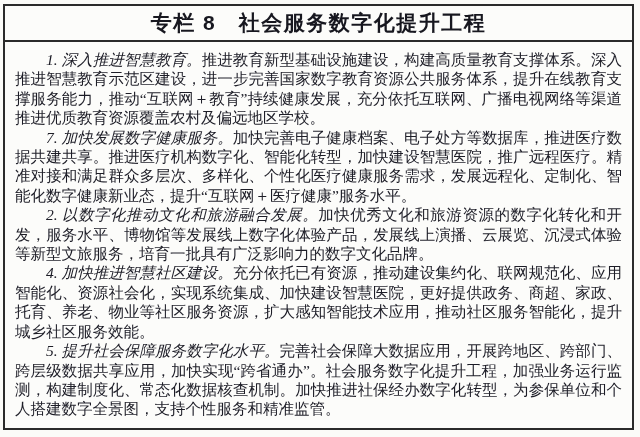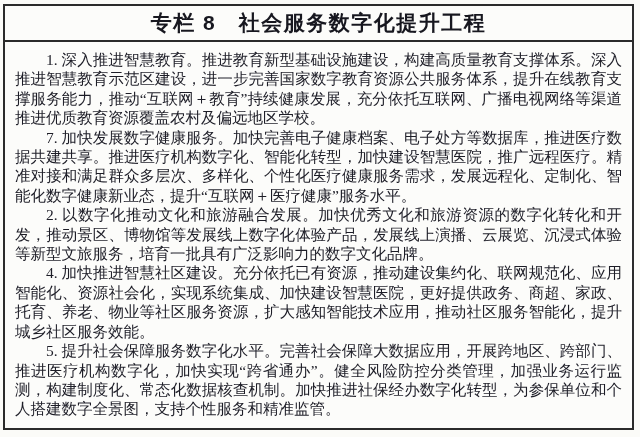--- a/index.html
+++ b/index.html
@@ -51,32 +51,33 @@
     font-size: 15.5px;
     line-height: 19.4px;
     text-align: justify;
     color: #1d1d27;
   }
   .body-cell p {
     margin: 0;
     text-indent: 2em;
   }
   .lead {
+    font-style: italic;
     margin-top: 30px;
   }
 </style>
 </head>
 <body>
 
 <div class="page">
   <div class="panel">
     <div class="title-row">
       <span>专栏 8　社会服务数字化提升工程</span>
     </div>
     <div class="body-cell">
       <p><span class="lead">1. 深入推进智慧教育。</span><span>推进教育新型基础设施建设，构建高质量教育支撑体系。深入推进智慧教育示范区建设，进一步完善国家数字教育资源公共服务体系，提升在线教育支撑服务能力，推动“互联网＋教育”持续健康发展，充分依托互联网、广播电视网络等渠道推进优质教育资源覆盖农村及偏远地区学校。</span></p>
       <p><span class="lead">7. 加快发展数字健康服务。</span><span>加快完善电子健康档案、电子处方等数据库，推进医疗数据共建共享。推进医疗机构数字化、智能化转型，加快建设智慧医院，推广远程医疗。精准对接和满足群众多层次、多样化、个性化医疗健康服务需求，发展远程化、定制化、智能化数字健康新业态，提升“互联网＋医疗健康”服务水平。</span></p>
-      <p><span class="lead">2. 以数字化推动文化和旅游融合发展。</span><span>加快优秀文化和旅游资源的数字化转化和开发，推动景区、博物馆等发展线上数字化体验产品，发展线上演播、云展览、沉浸式体验等新型文旅服务，培育一批具有广泛影响力的数字文化品牌。</span></p>
+      <p><span class="lead">2. 以数字化推动文化和旅游融合发展。</span><span>加快优秀文化和旅游资源的数字化转化和开发，服务水平、博物馆等发展线上数字化体验产品，发展线上演播、云展览、沉浸式体验等新型文旅服务，培育一批具有广泛影响力的数字文化品牌。</span></p>
       <p><span class="lead">4. 加快推进智慧社区建设。</span><span>充分依托已有资源，推动建设集约化、联网规范化、应用智能化、资源社会化，实现系统集成、加快建设智慧医院，更好提供政务、商超、家政、托育、养老、物业等社区服务资源，扩大感知智能技术应用，推动社区服务智能化，提升城乡社区服务效能。</span></p>
-      <p><span class="lead">5. 提升社会保障服务数字化水平。</span><span>完善社会保障大数据应用，开展跨地区、跨部门、推进医疗机构数字化，加快实现“跨省通办”。健全风险防控分类管理，加强业务运行监测，构建制度化、常态化数据核查机制。加快推进社保经办数字化转型，为参保单位和个人搭建数字全景图，支持个性服务和精准监管。</span></p>
+      <p><span class="lead">5. 提升社会保障服务数字化水平。</span><span>完善社会保障大数据应用，开展跨地区、跨部门、跨层级数据共享应用，加快实现“跨省通办”。社会服务数字化提升工程，加强业务运行监测，构建制度化、常态化数据核查机制。加快推进社保经办数字化转型，为参保单位和个人搭建数字全景图，支持个性服务和精准监管。</span></p>
     </div>
   </div>
 </div>
 
 </body></html>

